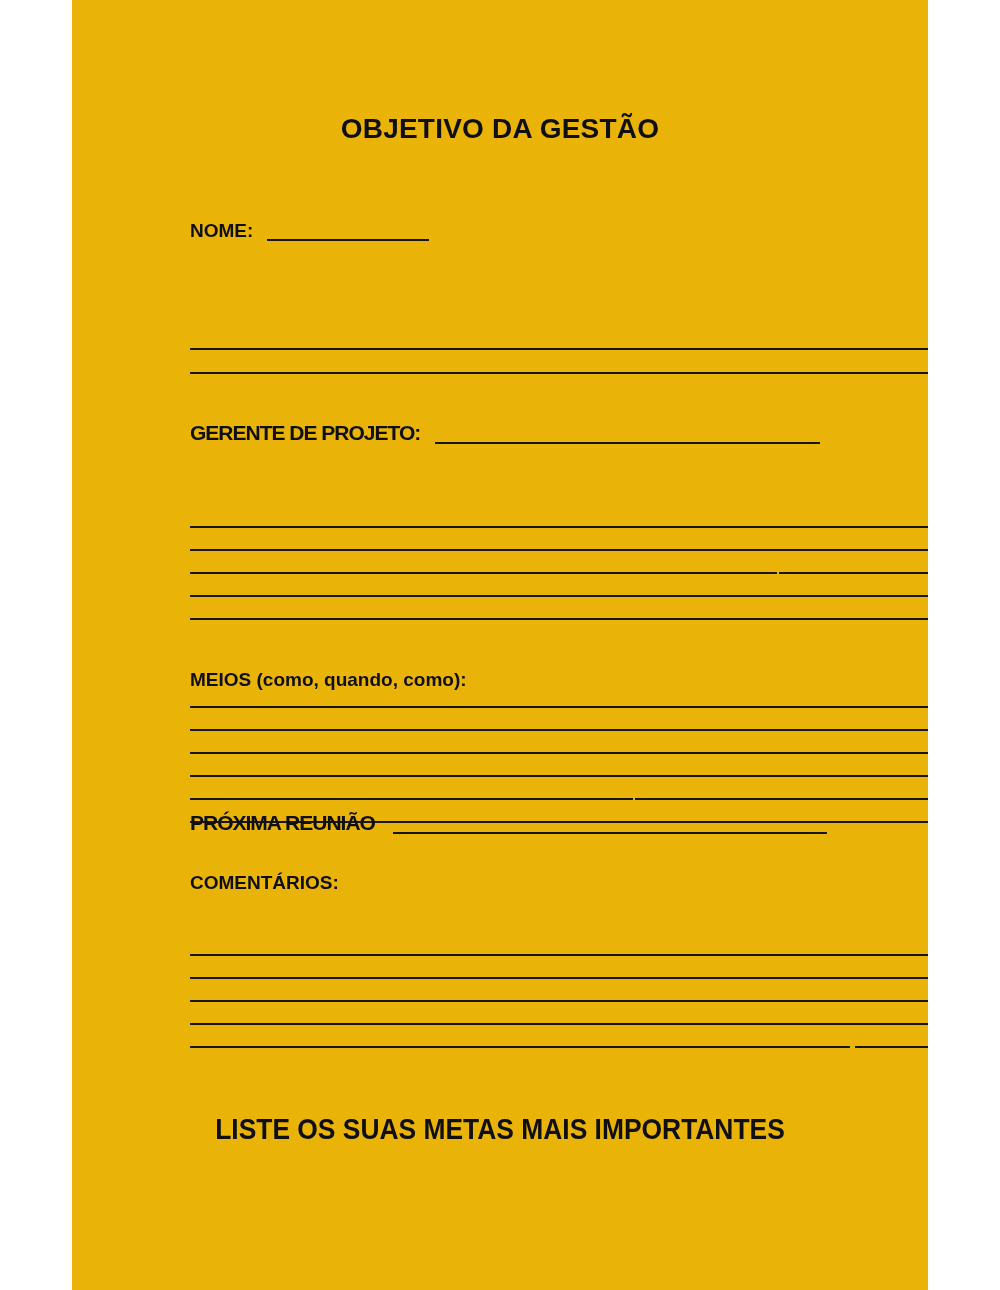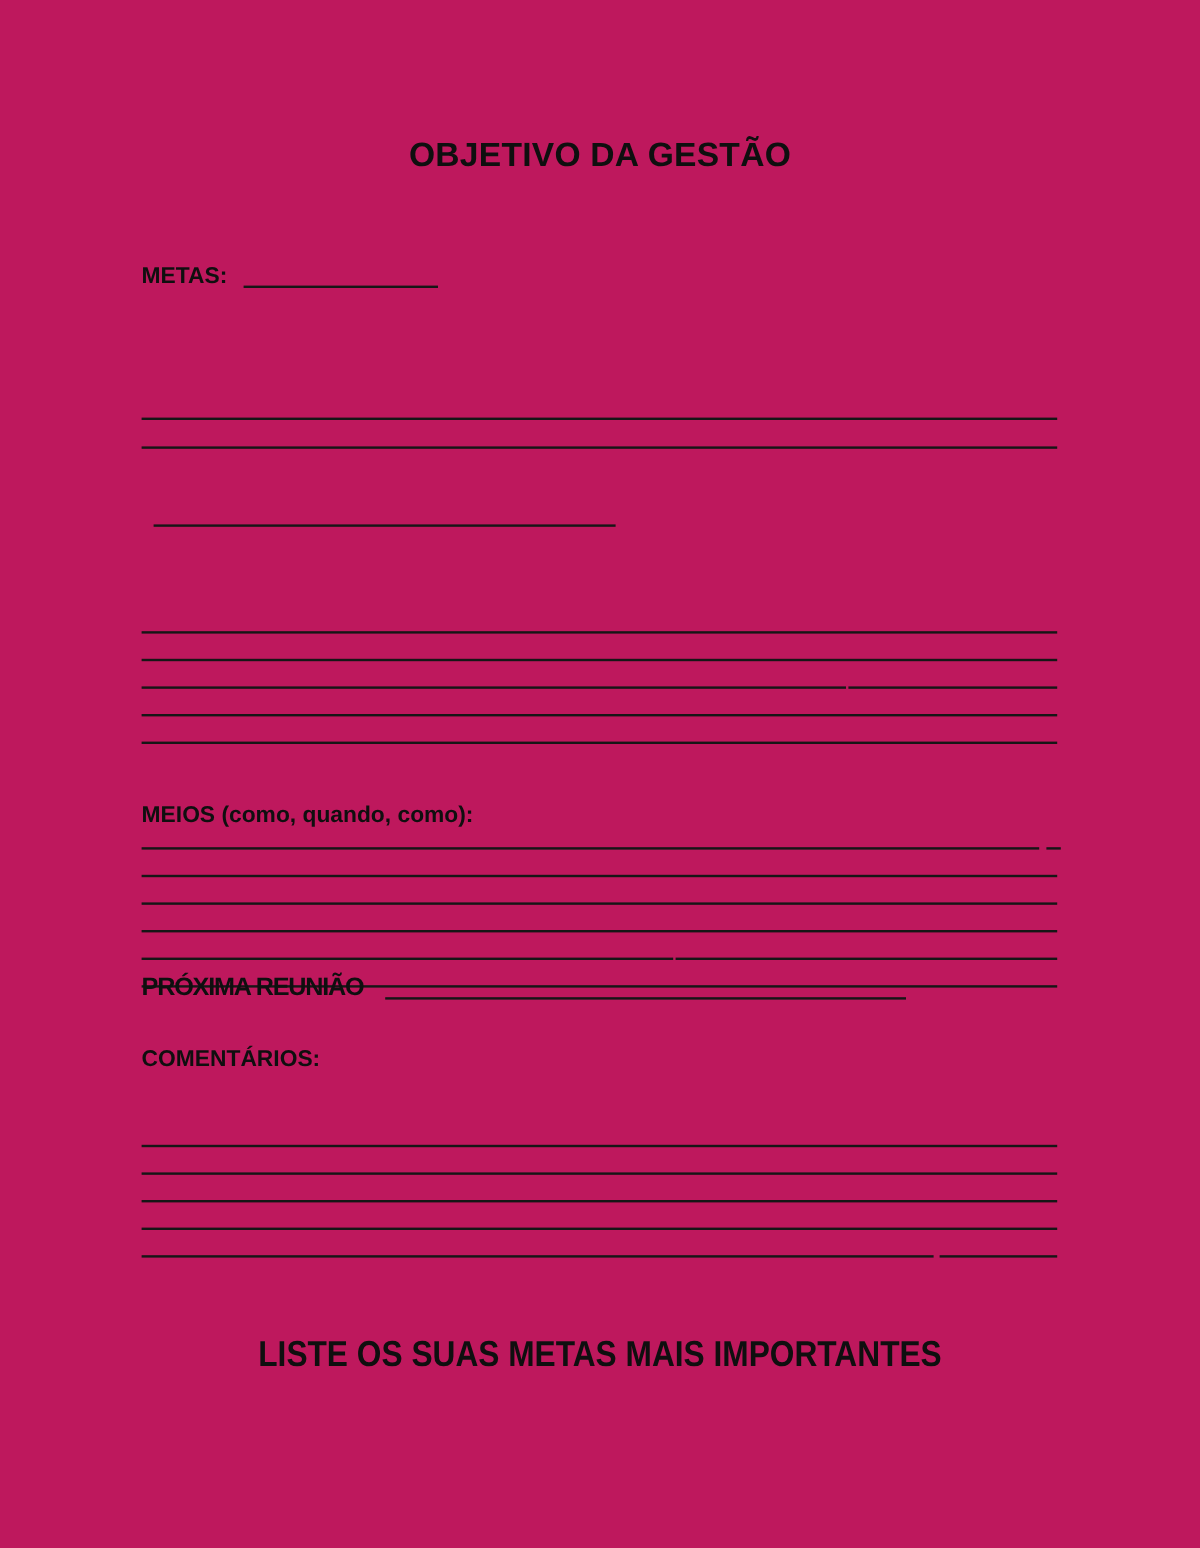--- a/index.html
+++ b/index.html
@@ -3,24 +3,24 @@
 <meta charset="utf-8">
 <title>Objetivo da Gestão</title>
 <style>
   html, body {
     margin: 0;
     padding: 0;
     background: #ffffff;
   }
   .page {
     position: relative;
-    width: 1000px;
+    width: 856px;
     height: 1290px;
     margin: 0 auto;
-    background: #be185d;
+    background: #eab308;
     color: #0f0f0f;
     font-family: "Liberation Sans", "DejaVu Sans", sans-serif;
     font-weight: bold;
     overflow: hidden;
   }
   .title {
     position: absolute;
     top: 112px;
     left: 0;
     width: 100%;
@@ -86,34 +86,35 @@
   .seg.full { width: 763px; }
 </style>
 </head>
 <body>
 
 <div class="page">
 
   <h1 class="title">OBJETIVO DA GESTÃO</h1>
 
   <div class="row" style="top:220px;">
-    <span class="label">METAS:</span>
+    <span class="label">NOME:</span>
     <span class="ufield" style="width:162px; margin-left:9px;"></span>
   </div>
 
   <div class="lines" style="top:326px;">
     <div class="bline tall">
         <span class="seg full"></span>
       </div>
     <div class="bline tall">
         <span class="seg full"></span>
       </div>
   </div>
 
   <div class="row" style="top:422px;">
+    <span class="label narrow">GERENTE DE PROJETO:</span>
     <span class="ufield" style="width:385px; margin-left:10px;"></span>
   </div>
 
   <div class="lines" style="top:505px;">
     <div class="bline">
         <span class="seg full"></span>
       </div>
     <div class="bline">
         <span class="seg full"></span>
       </div>

